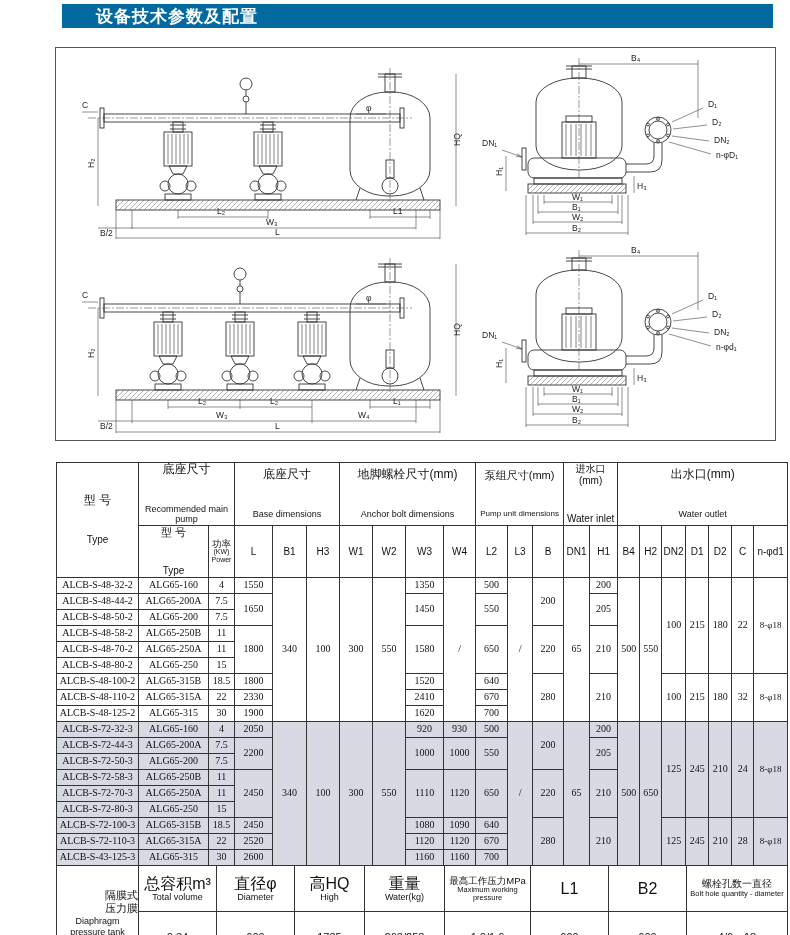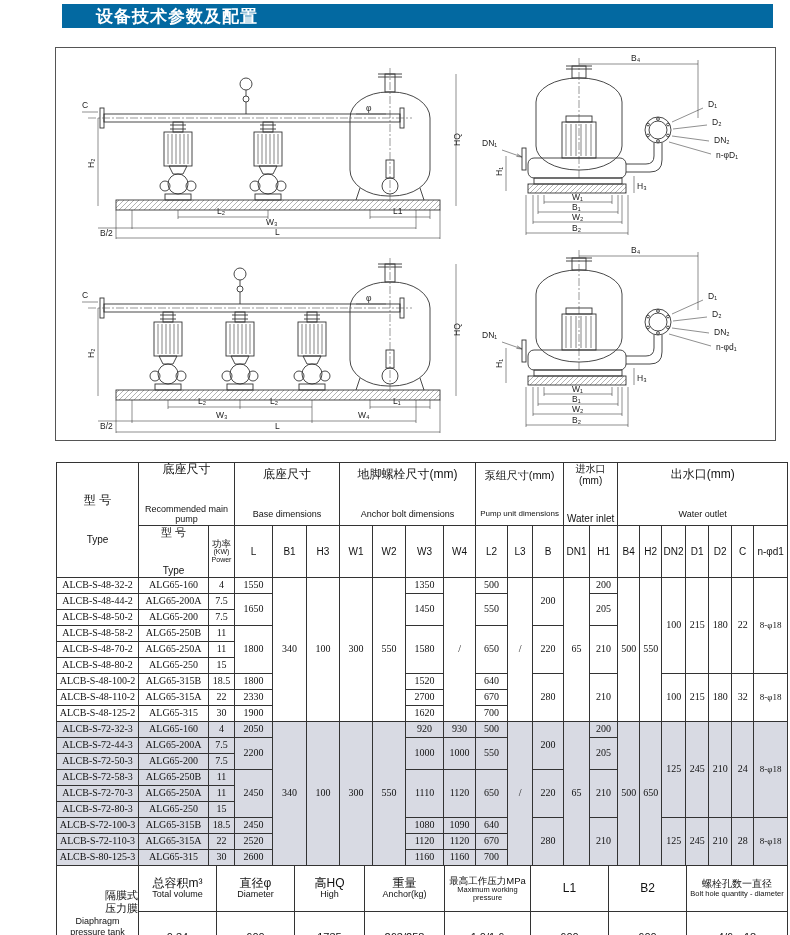--- a/index.html
+++ b/index.html
@@ -28,21 +28,21 @@
   .pw1{font-size:9.5px;line-height:1;}
   .pw2{font-size:7px;line-height:1.1;}
   .colL{font-size:10px;}
   .hr1{height:48px;} .hr2{height:44px;}
   .mt tbody td{font-family:"Liberation Serif",serif;font-size:10px;
      height:15px;line-height:1;}
   .shade td{background:#d8dae3;}
   .tt td{font-family:"Liberation Sans",sans-serif;}
   .tt .thr{height:46px;}
   .tt .tvr{height:51px;font-family:"Liberation Serif",serif;font-size:11px;margin-left:15px;}
-  .tzh2{font-size:12px;line-height:1.2;}
+  .tzh2{font-size:16px;line-height:1.2;}
   .ten2{font-size:9px;line-height:1.1;}
   .tenS{font-size:7.5px;line-height:1.05;}
   .lblcell div{line-height:1.25;}
   .lzh{font-size:11px;text-align:right;} .len{font-size:9px;}
   .tt2{margin-top:-1px;}
 </style>
 </head>
 <body>
 
 <div class="titlebar">
@@ -409,21 +409,21 @@
   <td rowspan="3">215</td>
   <td rowspan="3">180</td>
   <td rowspan="3">32</td>
   <td rowspan="3" style="font-size:9px">8-φ18</td>
 </tr>
 <tr>
   <td>ALCB-S-48-110-2</td>
   <td>ALG65-315A</td>
   <td>22</td>
   <td>2330</td>
-  <td>2700</td>
+  <td>2410</td>
   <td>670</td>
 </tr>
 <tr>
   <td>ALCB-S-48-125-2</td>
   <td>ALG65-315</td>
   <td>30</td>
   <td>1900</td>
   <td>1620</td>
   <td>700</td>
 </tr>
@@ -506,21 +506,21 @@
 <tr class="shade">
   <td>ALCB-S-72-110-3</td>
   <td>ALG65-315A</td>
   <td>22</td>
   <td>2520</td>
   <td>1120</td>
   <td>1120</td>
   <td>670</td>
 </tr>
 <tr class="shade">
-  <td>ALCB-S-80-125-3</td>
+  <td>ALCB-S-43-125-3</td>
   <td>ALG65-315</td>
   <td>30</td>
   <td>2600</td>
   <td>1160</td>
   <td>1160</td>
   <td>700</td>
 </tr>
 </tbody>
 </table>
 
@@ -551,21 +551,21 @@
   <td>
             <div class="tzh2">直径φ</div>
             <div class="ten2">Diameter</div>
           </td>
   <td>
             <div class="tzh2">高HQ</div>
             <div class="ten2">High</div>
           </td>
   <td>
             <div class="tzh2">重量</div>
-            <div class="ten2">Anchor(kg)</div>
+            <div class="ten2">Water(kg)</div>
           </td>
   <td>
             <div class="tzh2" style="font-size:9.5px">最高工作压力MPa</div>
             <div class="tenS">Maximum working pressure</div>
           </td>
   <td>
             <div class="tzh2">L1</div>
           </td>
   <td>
             <div class="tzh2">B2</div>

